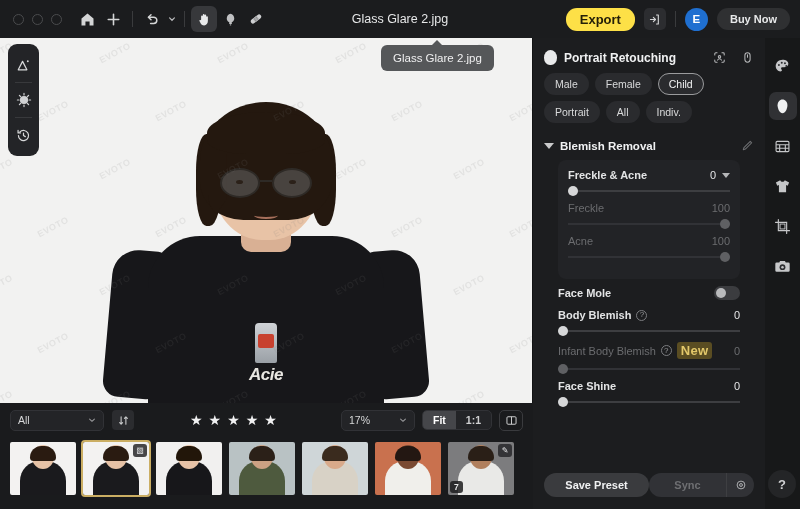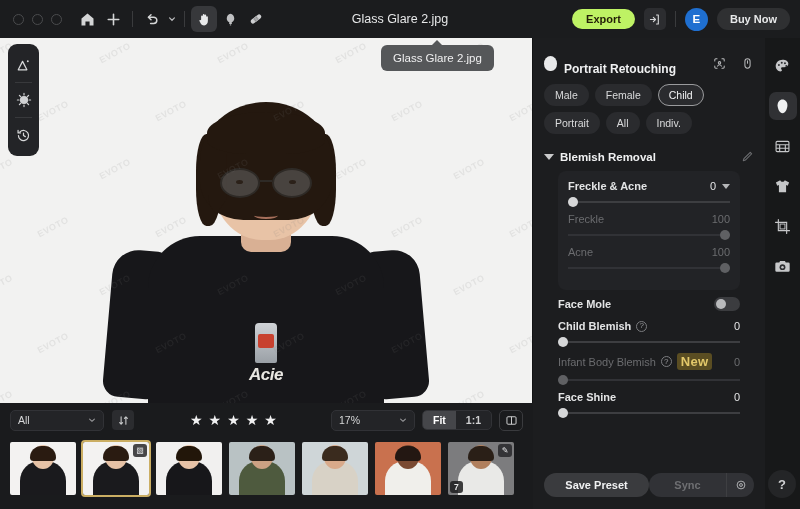--- a/index.html
+++ b/index.html
@@ -30,21 +30,21 @@
   .title {
     position: absolute; left: 0; right: 0; top: 0; height: 38px;
     display: flex; align-items: center; justify-content: center;
     color: #e6e7e8; font-size: 12.5px; pointer-events: none;
   }
   .topright {
     position: absolute; right: 10px; top: 0; height: 38px;
     display: flex; align-items: center; gap: 9px;
   }
   .export-btn {
-    background: #bef264; color: #231f08; font-size: 11px; font-weight: bold;
+    background: #fde047; color: #231f08; font-size: 13px; font-weight: bold;
     border-radius: 11px; padding: 4px 14px; border: none; cursor: pointer;
   }
   .icon-sq {
     width: 22px; height: 22px; border-radius: 5px; background: #2c2d30;
     display: flex; align-items: center; justify-content: center;
   }
   .avatar {
     width: 23px; height: 23px; border-radius: 50%; background: #1f6fd0;
     color: #fff; font-size: 11.5px; font-weight: bold;
     display: flex; align-items: center; justify-content: center;
@@ -143,21 +143,21 @@
             justify-content: center; color: #cfd0d1; border-radius: 6px; }
   .lr-div { width: 17px; height: 1px; background: #38393c; margin: 2px 0; }
 
   
   .rpanel {
     position: absolute; left: 533px; top: 38px; width: 232px; height: 471px;
     background: #1c1d1f; display: flex; flex-direction: column;
   }
   .rp-head { display: flex; align-items: center; padding: 12px 11px 8px 11px; gap: 7px; }
   .rp-dot { width: 13px; height: 15px; background: #e9eaeb; border-radius: 50% 50% 46% 46%; }
-  .rp-title { color: #f0f1f2; font-size: 12px; font-weight: bold; flex: 1; margin-top: 12px; }
+  .rp-title { color: #f0f1f2; font-size: 12px; font-weight: bold; flex: 1; }
   .rp-hicon { color: #b9babc; display: flex; align-items: center; }
   .chips { display: flex; flex-wrap: wrap; gap: 6px; padding: 0 11px 10px 11px; }
   .chip {
     background: #2a2b2e; color: #d9dadb; font-size: 10.5px;
     border-radius: 11px; padding: 4px 10px; border: 1px solid transparent; cursor: pointer;
   }
   .chip.sel { border-color: #9a9b9d; background: #2a2b2e; color: #f2f3f4; }
   .sec-head {
     display: flex; align-items: center; gap: 6px; padding: 6px 11px 8px 11px;
   }
@@ -233,21 +233,21 @@
     height: 21px; display: flex; align-items: center; padding: 0 7px;
     color: #d6d7d8; font-size: 10.5px; cursor: pointer;
   }
   .select .lbl { flex: 1; }
   .sortbtn { width: 22px; height: 20px; background: #2b2c2f; border-radius: 4px;
              display: flex; align-items: center; justify-content: center; color: #c9cacb;
              font-size: 10px; }
   .stars { display: flex; gap: 6px; margin-left: 48px; }
   .star { color: #f0f0f1; font-size: 14px; line-height: 1; }
   .bright { margin-left: auto; display: flex; align-items: center; gap: 7px; }
-  .zoomsel { width: 84px; background: #232427; border: 1px solid #313236; border-radius: 5px;
+  .zoomsel { width: 74px; background: #232427; border: 1px solid #313236; border-radius: 5px;
              height: 21px; display: flex; align-items: center; padding: 0 7px;
              color: #d6d7d8; font-size: 10.5px; }
   .zoomsel .lbl { flex: 1; }
   .fitgrp { display: flex; background: #232427; border-radius: 5px; overflow: hidden;
             border: 1px solid #313236; }
   .fitgrp div { font-size: 10.5px; color: #cfd0d1; padding: 3px 10px; font-weight: bold; }
   .fitgrp div.on { background: #45464a; color: #fff; }
   .cmpbtn { width: 24px; height: 21px; border: 1px solid #3a3b3e; border-radius: 5px;
             display: flex; align-items: center; justify-content: center; color: #cfd0d1; }
   .film { display: flex; gap: 3px; padding: 3px 8px 0 8px; }
@@ -627,21 +627,21 @@
         <div class="nm">Face Mole</div>
         <div class="toggle">
             <i></i>
           </div>
       </div>
 
       <div id="group2">
           <div class="srow gap">
             <div class="slabel">
               <div class="nm">
-                <span style="font-weight: bold;">Child Blemish</span>
+                <span style="font-weight: bold;">Body Blemish</span>
                 <span class="qmark">?</span>
               </div>
               <span class="sval">0</span>
             </div>
             <div class="track">
               <div class="line"></div>
               <div class="knob" style="left: calc(0% + 0px);"></div>
             </div>
           </div>
           <div class="srow gap">

